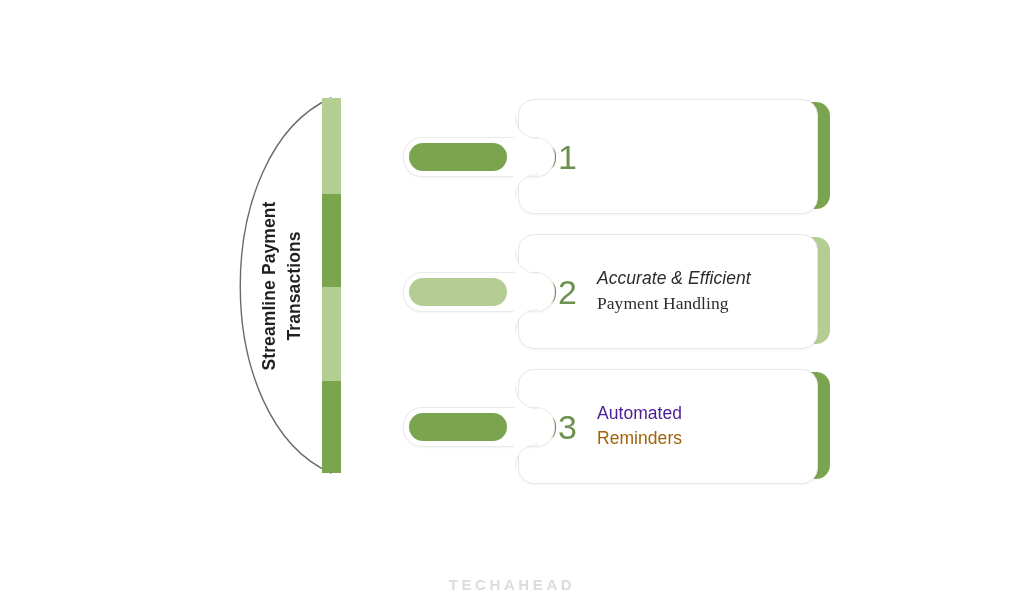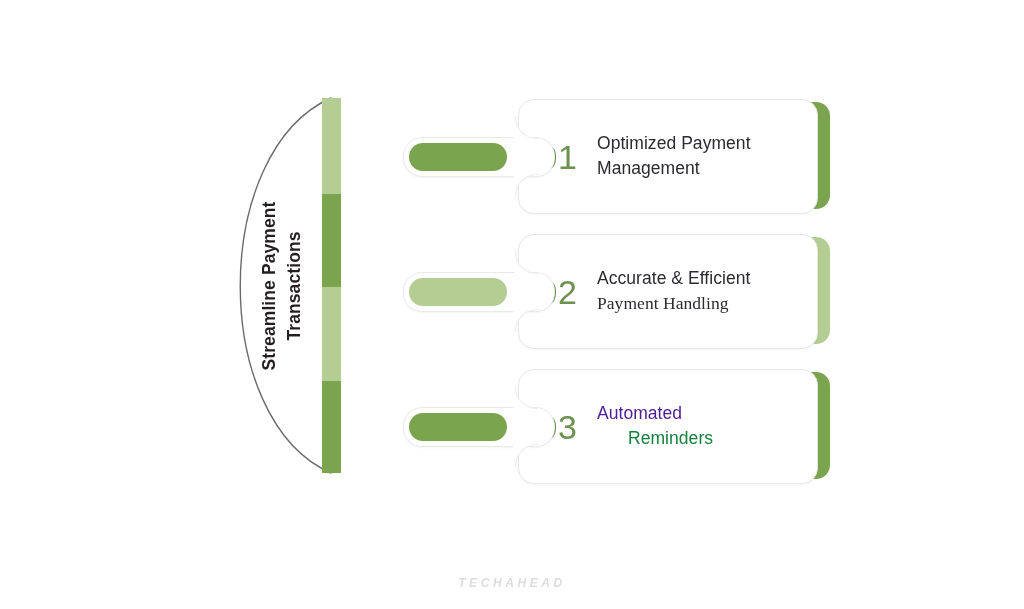--- a/index.html
+++ b/index.html
@@ -196,26 +196,25 @@
     white-space: nowrap;
   }
 
   
   #watermark {
     position: absolute;
     left: 0;
     right: 0;
     top: 576px;
     text-align: center;
-    font-size: 12px;
+    font-size: 15px;
     font-weight: 700;
     letter-spacing: 3.6px;
     color: #dcdcdc;
     user-select: none;
-    font-style: italic;
   }
 </style>
 </head>
 <body>
 
 <div id="canvas" style="background: rgb(255, 255, 255);">
 
   <div id="left-group">
 
     <svg id="arc-svg" viewBox="0 0 160 392" aria-hidden="true">
@@ -232,55 +231,51 @@
     <div id="arc-label">
       <div class="ln" style="color: rgb(35, 31, 32);">Streamline Payment</div>
       <div class="ln" style="color: rgb(35, 31, 32);">Transactions</div>
     </div>
   </div>
 
   <div class="card-row r1">
     <div class="accent a1" style="background: rgb(123, 164, 79);"></div>
     <div class="card">
       <div class="num" style="color: rgb(109, 145, 80);">01</div>
-      <div class="heading">
-        <div class="hl" style="color: rgb(43, 43, 48);">Optimized Payment</div>
-        <div class="hl" style="color: rgb(43, 43, 48);">Management</div>
-      </div>
     </div>
     <div class="fillet top"></div>
     <div class="fillet bot"></div>
     <div class="tab">
       <div class="pill p1" style="background: rgb(123, 164, 79);"></div>
     </div>
   </div>
 
   <div class="card-row r2">
     <div class="accent a2" style="background: rgb(179, 205, 146);"></div>
     <div class="card">
       <div class="num" style="color: rgb(109, 145, 80);">02</div>
       <div class="heading">
-        <div class="hl" style="color: rgb(43, 43, 48);">Accurate &amp; Efficient</div>
+        <div class="hl" style="color: rgb(43, 43, 48); font-style: italic;">Accurate &amp; Efficient</div>
         <div class="hl" style="color: rgb(43, 43, 48); font-family: Liberation Serif, serif;">Payment Handling</div>
       </div>
     </div>
     <div class="fillet top"></div>
     <div class="fillet bot"></div>
     <div class="tab">
       <div class="pill p2" style="background: rgb(179, 205, 146);"></div>
     </div>
   </div>
 
   <div class="card-row r3">
     <div class="accent a3" style="background: rgb(123, 164, 79);"></div>
     <div class="card">
       <div class="num" style="color: rgb(109, 145, 80);">03</div>
       <div class="heading">
         <div class="hl" style="color: #4c1d95;">Automated</div>
-        <div class="hl" style="color: #15803d; margin-left: 31px;">Reminders</div>
+        <div class="hl" style="color: #a16207;">Reminders</div>
       </div>
     </div>
     <div class="fillet top"></div>
     <div class="fillet bot"></div>
     <div class="tab">
       <div class="pill p3" style="background: rgb(123, 164, 79);"></div>
     </div>
   </div>
 
   <div id="watermark" style="color: rgb(220, 220, 220);">TECHAHEAD</div>

